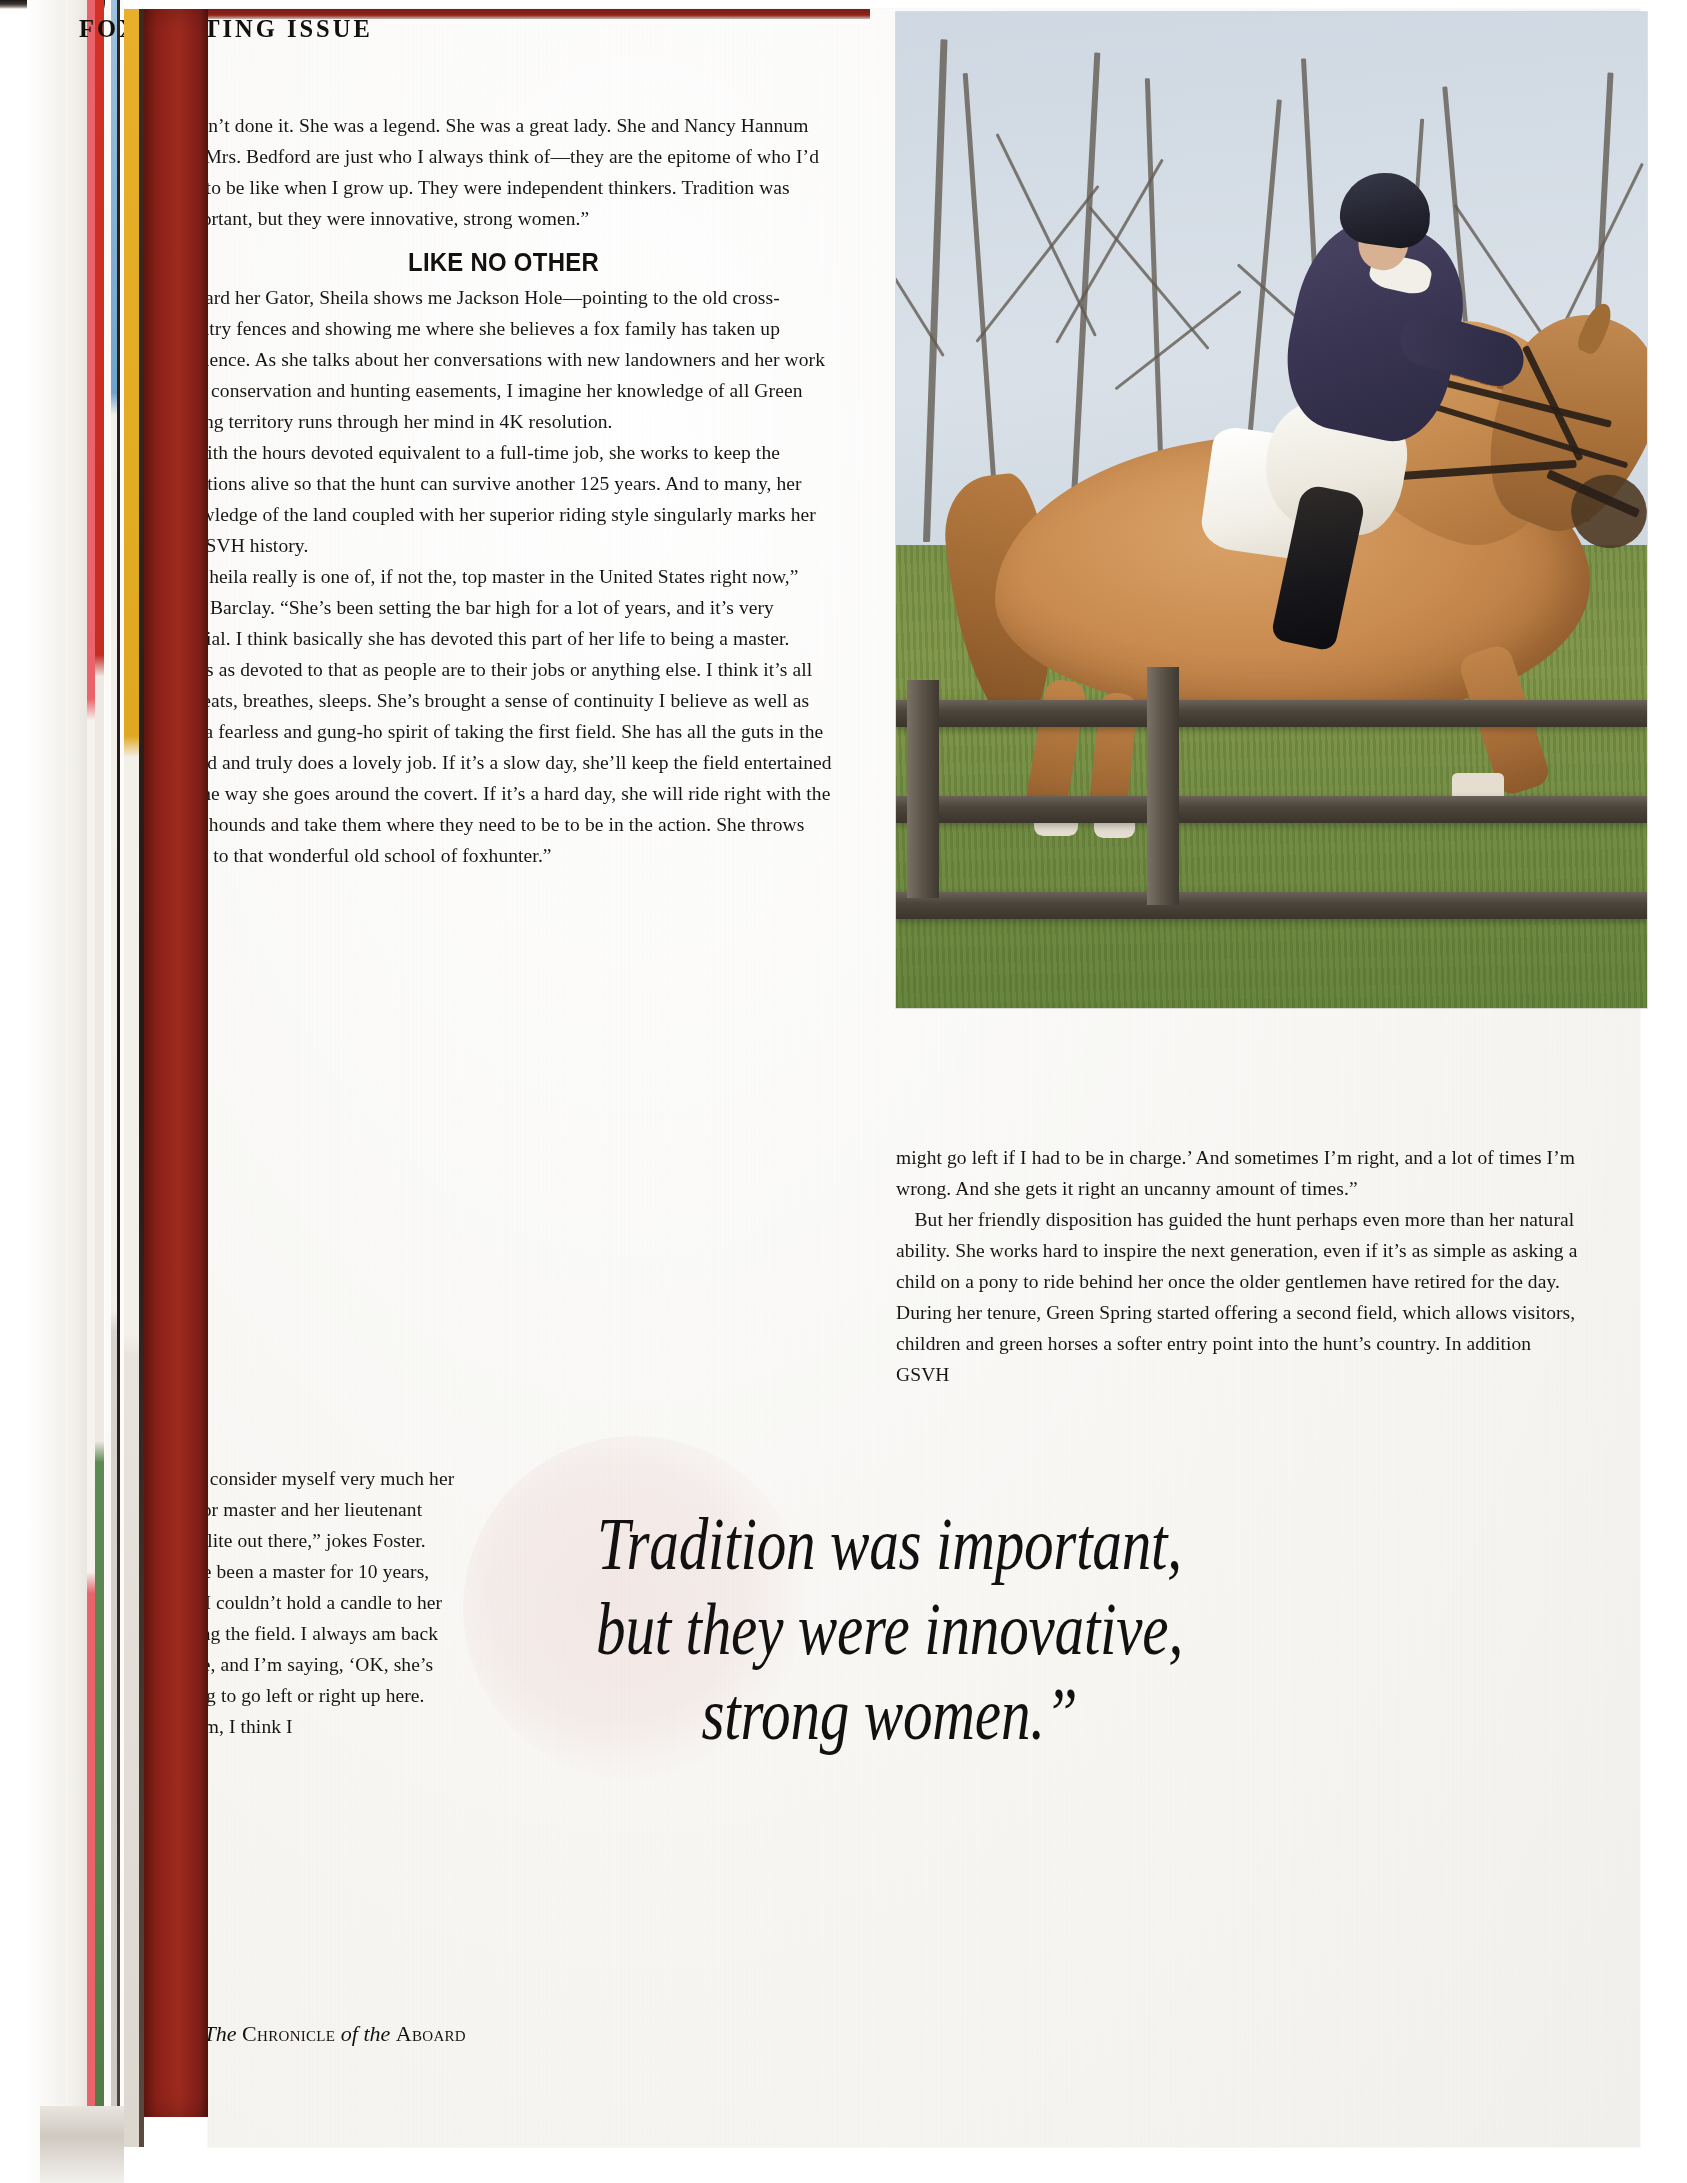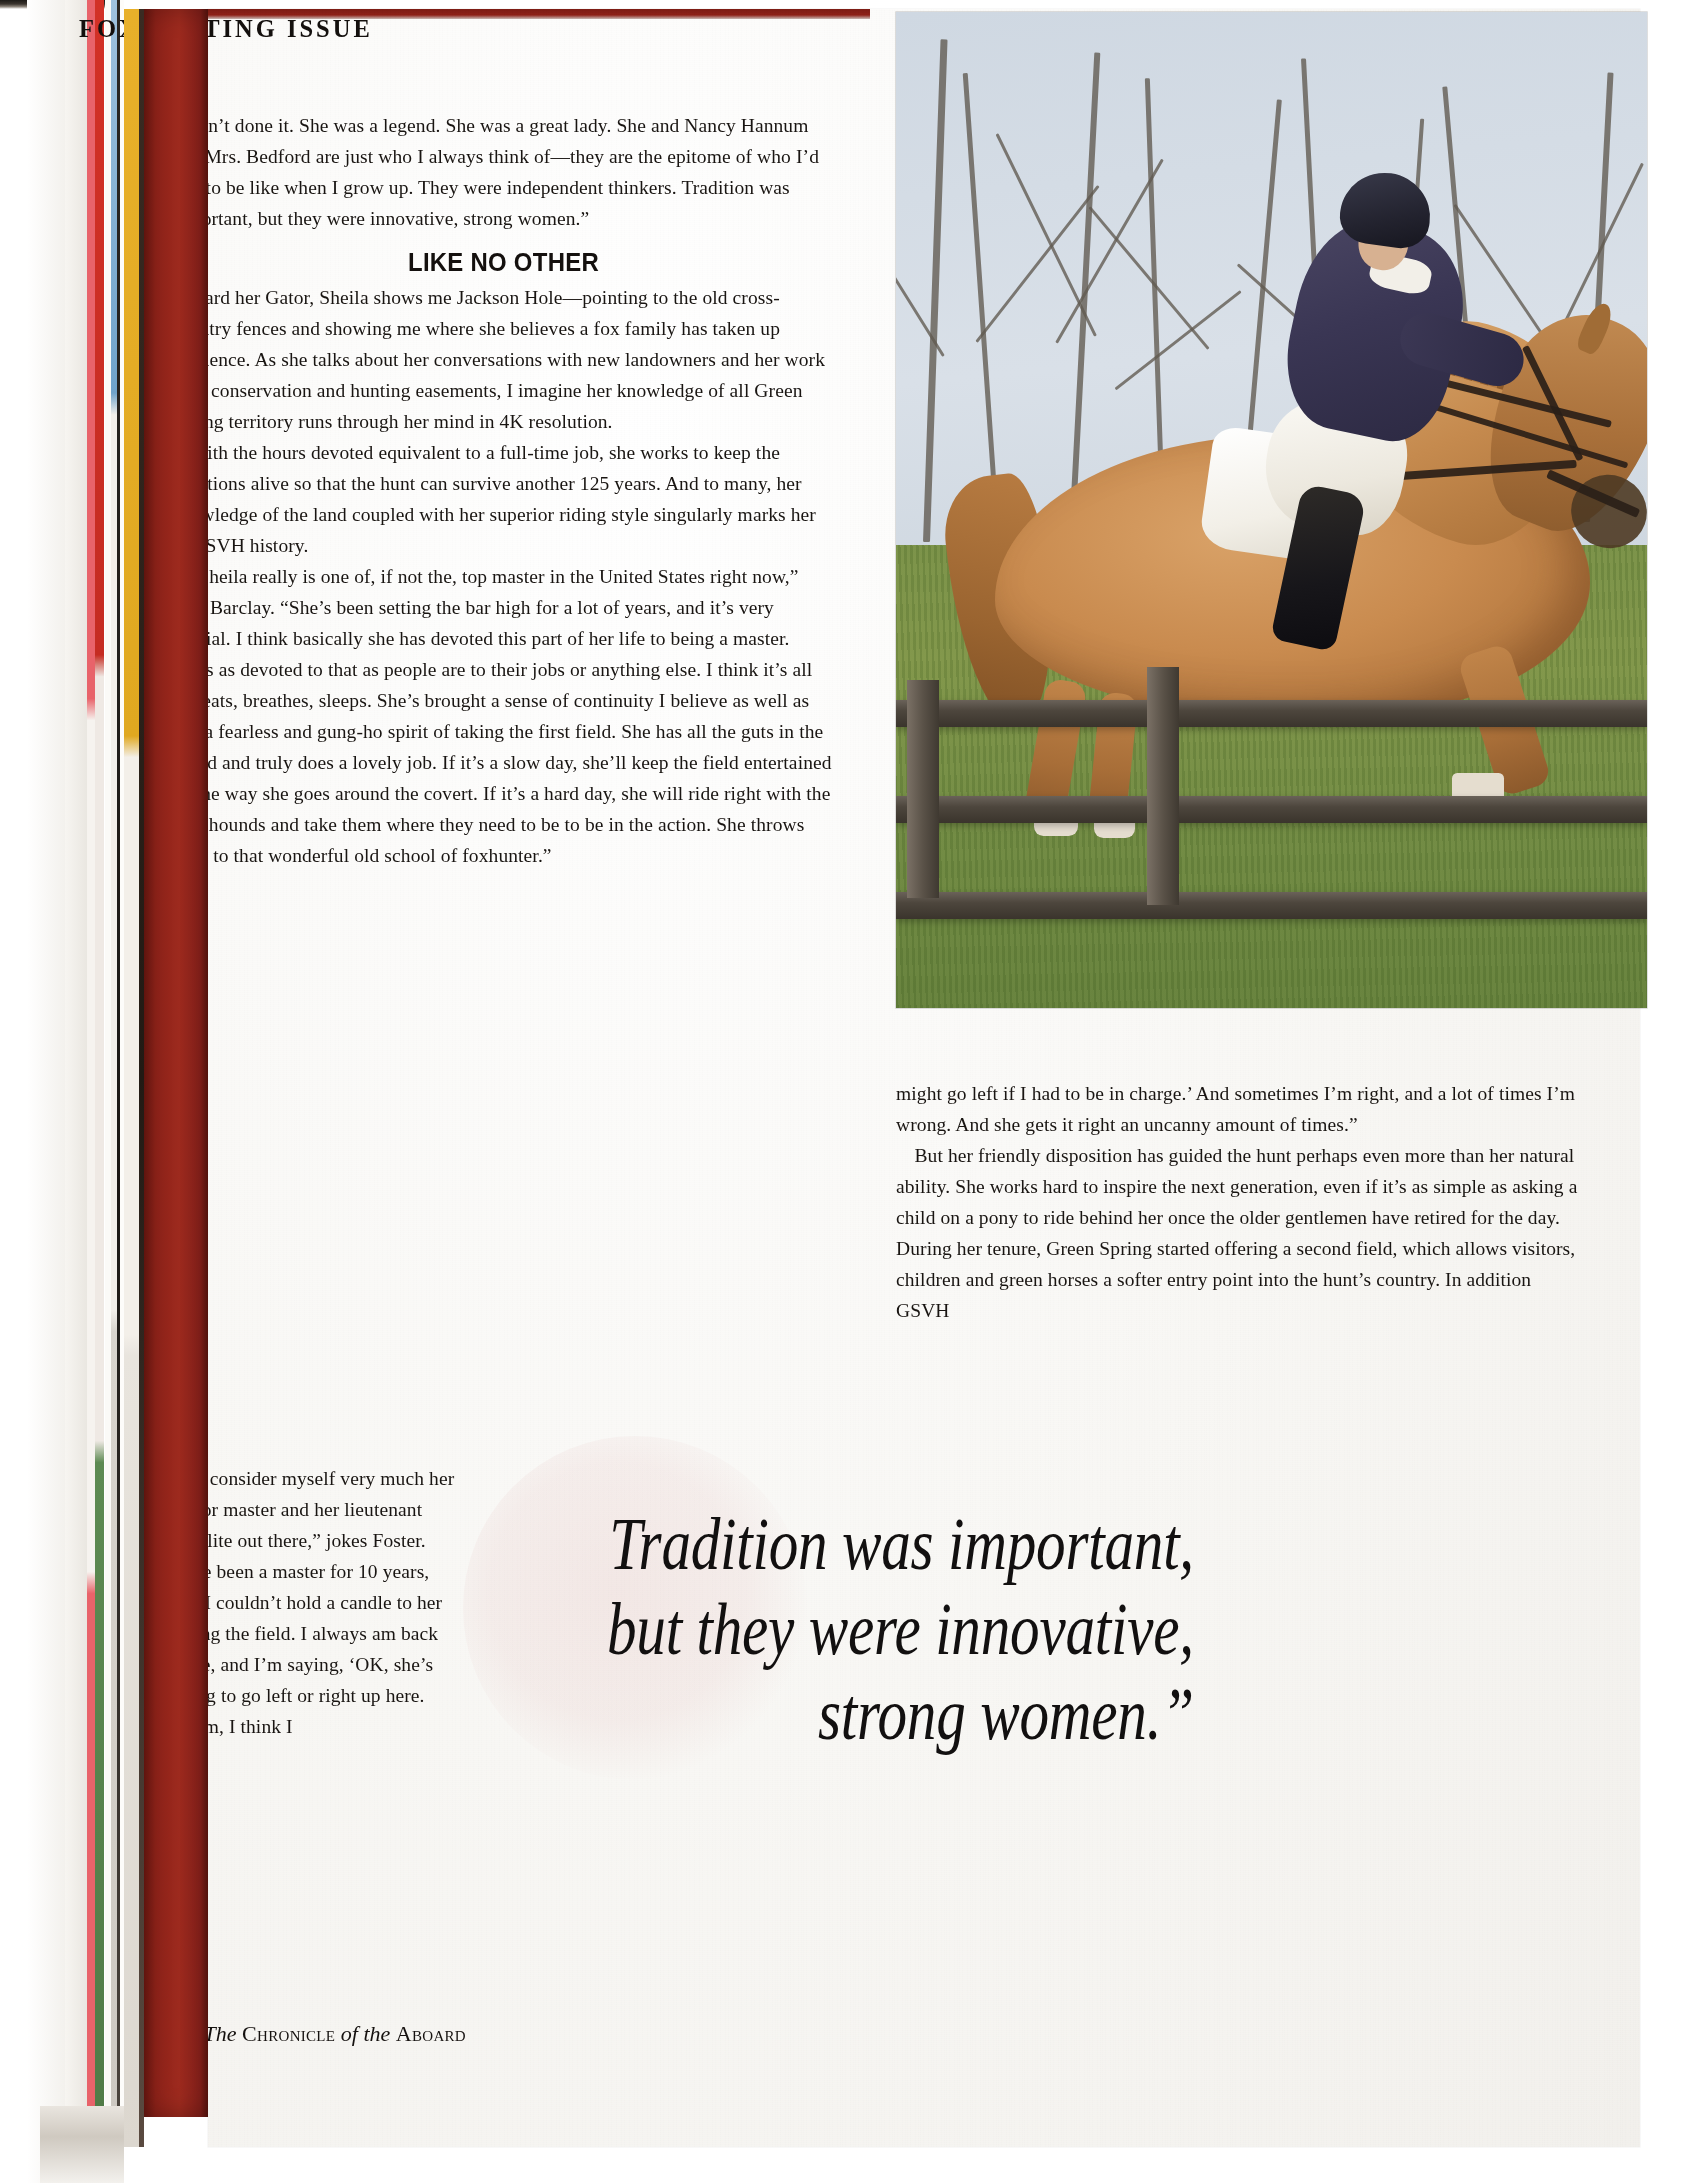--- a/index.html
+++ b/index.html
@@ -129,21 +129,21 @@
     text-align: center;
     color: #14100e;
     margin: 13.2px 0 4px 0;
     transform: scaleX(0.92);
     transform-origin: center;
   }
 
   
   #col-left-top   { left: 171px;  top: 110px;  width: 665px; }
   #col-left-narrow{ left: 171px;  top: 1463px; width: 288px; }
-  #col-right-top  { left: 896px; top: 1078px; width: 691px; }
+  #col-right-top  { left: 896px; top: 1142px; width: 691px; }
   #col-right-narrow{left: 1297px; top: 1489px; width: 291px; }
 
   
   .photo {
     position: absolute;
     left: 896px;
     top: 12px;
     width: 751px;
     height: 996px;
     overflow: hidden;
@@ -345,21 +345,21 @@
     width: 32px;
     background: linear-gradient(90deg,#7b7166 0%, #5a5248 50%, #3f3931 100%);
   }
 
   
   .pullquote {
     position: absolute;
     left: 509px;
     top: 1502px;
     width: 761px;
-    text-align: right;
+    text-align: center;
     z-index: 6;
   }
   .pq-text {
     font-family: "Liberation Serif", serif;
     font-style: italic;
     font-size: 74px;
     line-height: 85px;
     color: #121010;
     transform: scaleX(0.80);
     transform-origin: center top;

